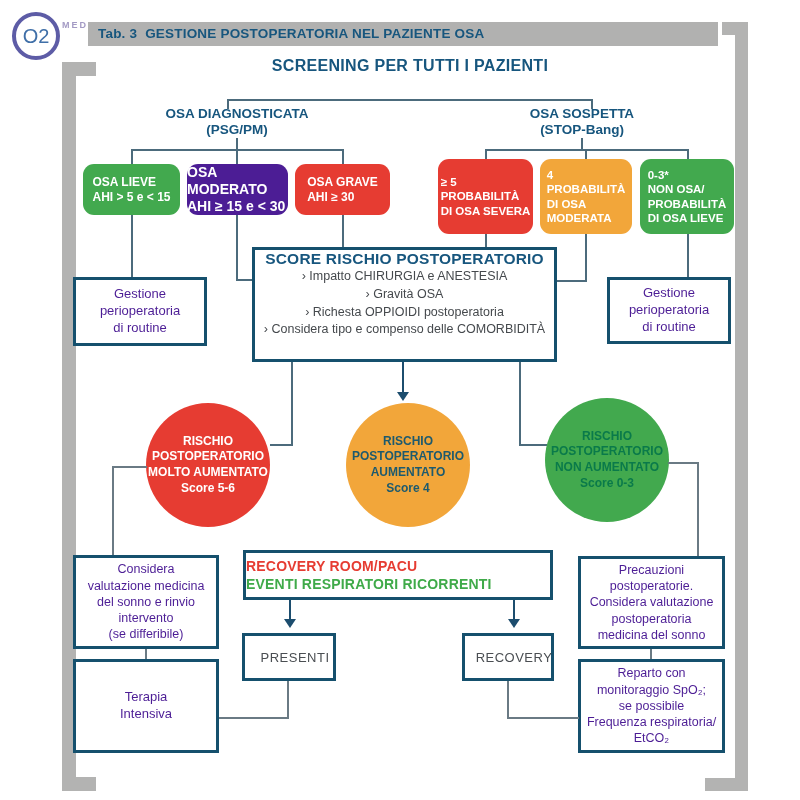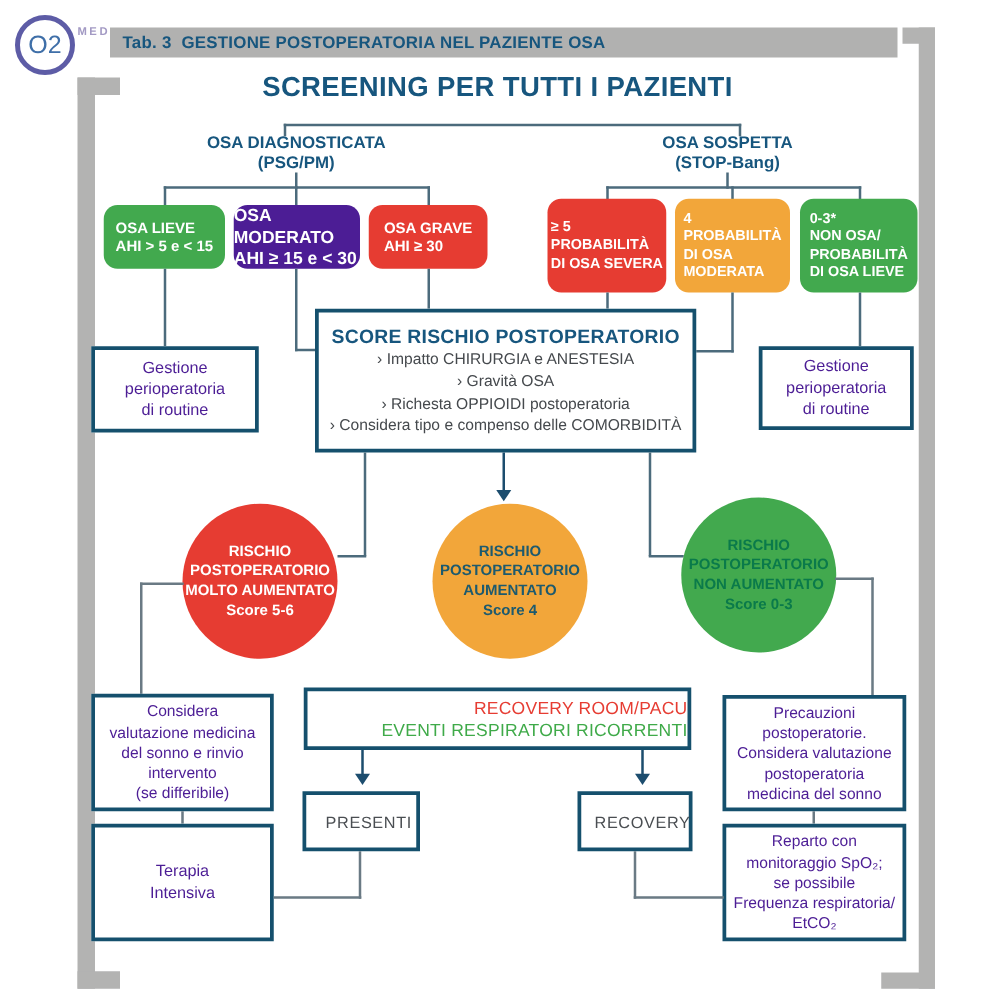--- a/index.html
+++ b/index.html
@@ -17,46 +17,46 @@
             background:#b1b1b0; color:#17567e; font-weight:bold; font-size:13.5px;
             line-height:24px; padding-left:10px; letter-spacing:.2px; }
 
   .logo-ring { position:absolute; left:12px; top:12px; width:48px; height:48px;
                border:4px solid #5d5ca6; border-radius:50%;
                color:#3f6fa8; font-weight:normal; font-size:20px;
                display:flex; align-items:center; justify-content:center; }
   .logo-med  { position:absolute; left:62px; top:20px; font-size:9px; font-weight:bold;
                letter-spacing:2px; color:#a39ac4; }
 
-  .title { position:absolute; left:118px; top:57px; width:560px; text-align:center;
-           color:#17567e; font-weight:bold; font-size:22px; letter-spacing:.3px; }
+  .title { position:absolute; left:130px; top:57px; width:560px; text-align:center;
+           color:#17567e; font-weight:bold; font-size:16px; letter-spacing:.3px; }
 
   .branch-label { position:absolute; width:190px; text-align:center; color:#17567e;
                   font-weight:bold; font-size:13.5px; line-height:1.18; white-space:pre-line; }
 
   .sev { position:absolute; border-radius:11px; color:#fff; font-weight:bold;
          display:flex; align-items:center; justify-content:center; text-align:left;
          white-space:pre-line; line-height:1.22; }
 
   .box { position:absolute; border:3px solid #15506d; background:#fff; color:#4c1d95;
          display:flex; align-items:center; justify-content:center; text-align:center;
          white-space:pre-line; font-size:13px; line-height:1.3; }
 
   .scorebox { position:absolute; left:252px; top:247px; width:305px; height:115px;
               border:3px solid #15506d; background:#fff; text-align:center; }
-  .scorebox h2 { color:#17567e; font-size:15.5px; font-weight:bold; margin-top:11px; letter-spacing:.2px; }
+  .scorebox h2 { color:#17567e; font-size:15.5px; font-weight:bold; letter-spacing:.2px; }
   .scorebox .itm { display:block; color:#45494d; font-size:12.5px; line-height:1.42; }
 
   .circle { position:absolute; width:124px; height:124px; border-radius:50%;
             display:flex; align-items:center; justify-content:center; text-align:center;
             font-weight:bold; font-size:12px; line-height:1.3; white-space:pre-line; }
 
   .recovery { position:absolute; left:243px; top:550px; width:310px; height:50px;
               border:3px solid #15506d; background:#fff; display:flex; flex-direction:column;
-              align-items:flex-end; justify-content:center; font-weight:normal; font-size:14px;
+              align-items:flex-start; justify-content:center; font-weight:bold; font-size:14px;
               line-height:1.3; letter-spacing:.2px; }
 
   .outcome { position:absolute; border:3px solid #15506d; background:#fff; color:#4a4e52;
              display:flex; align-items:center; justify-content:center; font-size:13px;
              letter-spacing:.5px;padding-left:12px; }
 
   .ah { position:absolute; width:0; height:0; border-left:6px solid transparent;
         border-right:6px solid transparent; border-top:9px solid #1c4d6e; }
 </style>
 </head>

